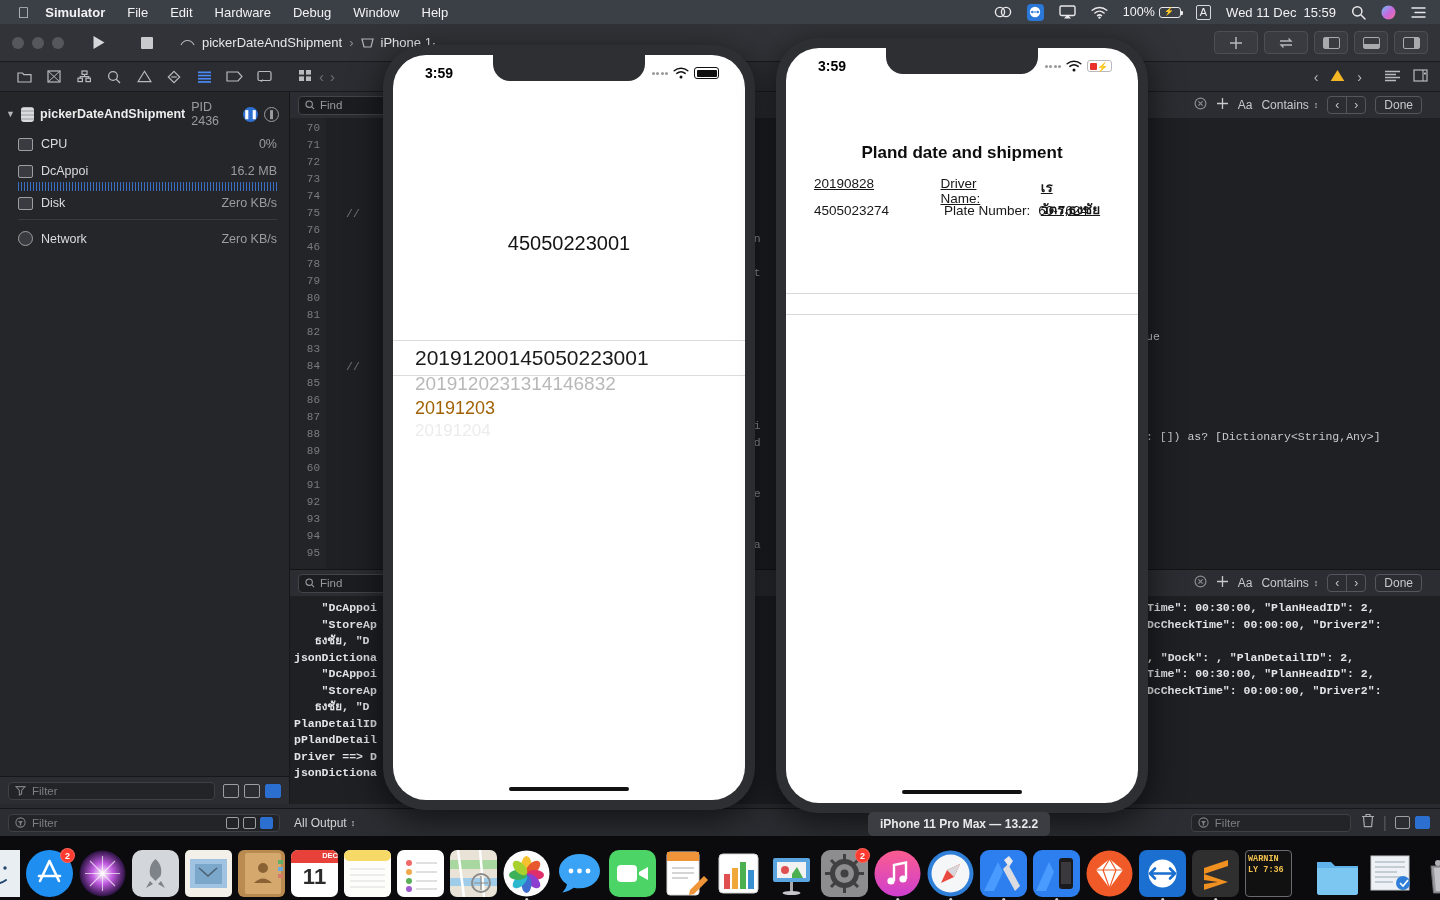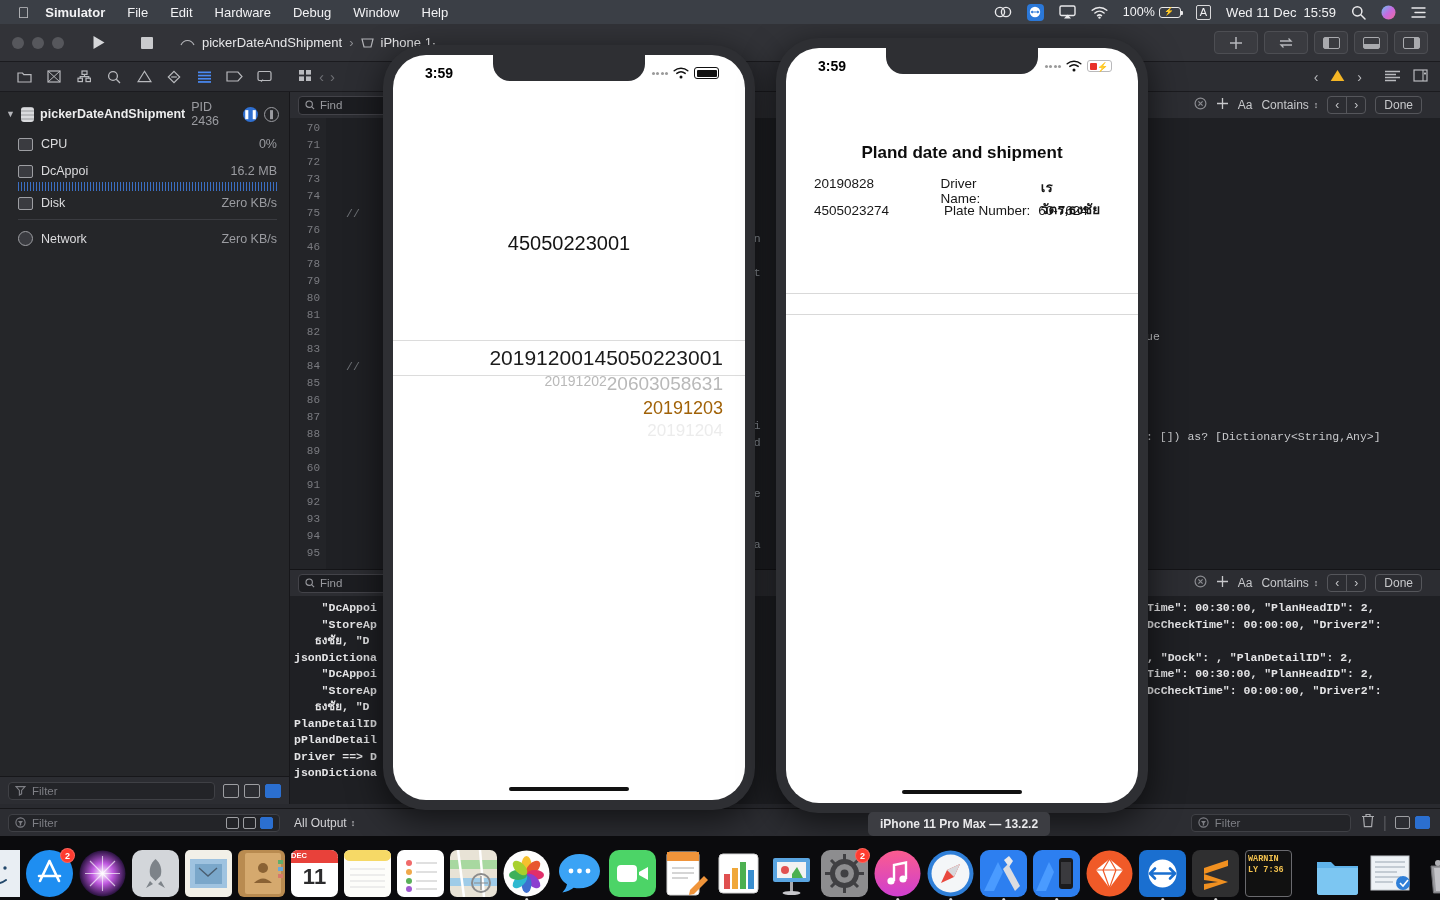--- a/index.html
+++ b/index.html
@@ -111,21 +111,21 @@
      justify-content:space-between; padding:10px 26px 0 32px; font-size:14px; font-weight:bold; color:#000;}
   .sbar .rightset{ display:flex; align-items:center; gap:5px;}
   .dots{ display:flex; gap:1.5px; align-items:flex-end; }
   .dots i{ width:3px;height:3px;border-radius:50%;background:#9a9a9a; display:block;}
   .homebar{ position:absolute; bottom:9px; left:50%; transform:translateX(-50%);
      width:120px; height:4px; border-radius:3px; background:#111;}
 
   
   .picker{ position:absolute; left:0; right:0; }
   .pk-sel-top{ position:absolute; left:0; right:0; height:1px; background:#dcdcdc;}
-  .pk-row{ display:flex; justify-content:flex-end; padding:0 22px; }
+  .pk-row{ display:flex; justify-content:flex-start; padding:0 22px; }
   .pk-a{ font-size:21px; color:#1b1b1b; }
   .pk-b{ font-size:21px; color:#1b1b1b; }
   .pk-dim1{ color:#b9b9b9; } .pk-dim2{ color:#a16207;} .pk-dim3{ color:#ececec;}
   .bigval{ position:absolute; left:0; right:0; text-align:center; font-size:20px; color:#141414;}
 
   
   .p2title{ position:absolute; left:0; right:0; text-align:center; font-weight:bold;
      font-size:17px; color:#0d0d0d;}
   .p2row{ position:absolute; display:flex; font-size:13.5px; color:#171717;}
   .p2hr{ position:absolute; left:0; right:0; height:1px; background:#d9d9d9;}
@@ -645,22 +645,22 @@
     <div class="bigval" style="top:177px;">45050223001</div>
 
     <div class="picker" style="top:285px;">
       <div class="pk-sel-top" style="top:0"></div>
       <div class="pk-row" style="margin-top:6px">
         <span class="pk-a">201912001</span>
         <span class="pk-b">45050223001</span>
       </div>
       <div class="pk-sel-top" style="top:35px"></div>
       <div class="pk-row" style="margin-top:3px">
-        <span class="pk-a pk-dim1" style="font-size:14px">20191202</span>
-        <span class="pk-b pk-dim1" style="font-size:19px">20603058631</span>
+        <span class="pk-a pk-dim1" style="font-size:19px">20191202</span>
+        <span class="pk-b pk-dim1" style="font-size:19px">31314146832</span>
       </div>
       <div class="pk-row" style="margin-top:3px">
         <span class="pk-a pk-dim2" style="font-size:18px">20191203</span>
       </div>
       <div class="pk-row" style="margin-top:2px">
         <span class="pk-a pk-dim3" style="font-size:17px">20191204</span>
       </div>
     </div>
 
     <div class="homebar"></div>
@@ -688,21 +688,21 @@
           </svg>
         <span style="width:25px;height:12px;border:1.5px solid #b9b9bb;border-radius:3px;display:inline-block;position:relative;padding:1.5px">
           <span style="display:block;width:38%;height:100%;background:#e8312a;border-radius:1px"></span>
           <span style="position:absolute;left:9px;top:-0.5px;color:#111;font-size:9px;line-height:12px">⚡</span>
           </span>
       </span>
     </div>
 
     <div class="p2title" style="top:95px;">Pland date and shipment</div>
 
-    <div class="p2row" style="top:128px; left:0; right:0; padding:0 28px;">
+    <div class="p2row" style="top:128px; left:0; right:0; padding:0 28px;text-decoration:underline;">
       <span style="width:130px">20190828</span>
       <span>Driver Name:</span>
       <span style="margin-left:23px;font-weight:bold">เรวัตร,ธงชัย</span>
     </div>
     <div class="p2row" style="top:155px; left:0; right:0; padding:0 28px;">
       <span style="width:130px">4505023274</span>
       <span>Plate Number:</span>
       <span style="margin-left:8px">60-7624</span>
     </div>
 
@@ -755,21 +755,21 @@
         <circle cx="25" cy="18" r="5" fill="#8a6234"></circle>
         <path d="M16 33q9-9 18 0z" fill="#8a6234"></path>
         <rect x="40" y="10" width="5" height="4" fill="#5fae6a"></rect>
         <rect x="40" y="17" width="5" height="4" fill="#6aa9d8"></rect>
         <rect x="40" y="24" width="5" height="4" fill="#d87a6a"></rect>
       </svg></div>
     <div class="dk"><svg viewBox="0 0 47 47" style="width:100%;height:100%">
         <rect width="47" height="47" rx="7" fill="#fff"></rect>
         <rect width="47" height="13" rx="7" fill="#e8413a"></rect>
         <rect y="8" width="47" height="5" fill="#e8413a"></rect>
-      </svg><div style="position: absolute; top: 1px; left: 0px; right: 0px; text-align: left; font-size: 7.5px; color: rgb(255, 255, 255); font-weight: bold;">DEC</div><div style="position: absolute; top: 12px; left: 0px; right: 0px; text-align: center; font-size: 22px; color: rgb(43, 43, 45); font-weight: bold; line-height: 30px;">11</div></div>
+      </svg><div style="position: absolute; top: 1px; left: 0px; right: 0px; text-align: right; font-size: 7.5px; color: rgb(255, 255, 255); font-weight: bold;">DEC</div><div style="position: absolute; top: 12px; left: 0px; right: 0px; text-align: center; font-size: 22px; color: rgb(43, 43, 45); font-weight: bold; line-height: 30px;">11</div></div>
     <div class="dk"><svg style="width:100%;height:100%" viewBox="0 0 47 47">
         <rect width="47" height="47" rx="6" fill="#fdfdfa"></rect>
         <rect width="47" height="11" rx="6" fill="#f6d966"></rect>
         <g stroke="#dedede" stroke-width="1.2">
           <path d="M6 19h35M6 25h35M6 31h35M6 37h35"></path>
         </g>
       </svg></div>
     <div class="dk"><svg style="width:100%;height:100%" viewBox="0 0 47 47">
         <rect width="47" height="47" rx="7" fill="#fff"></rect>
         <circle cx="12" cy="13" r="3" fill="#f06a6a"></circle>

